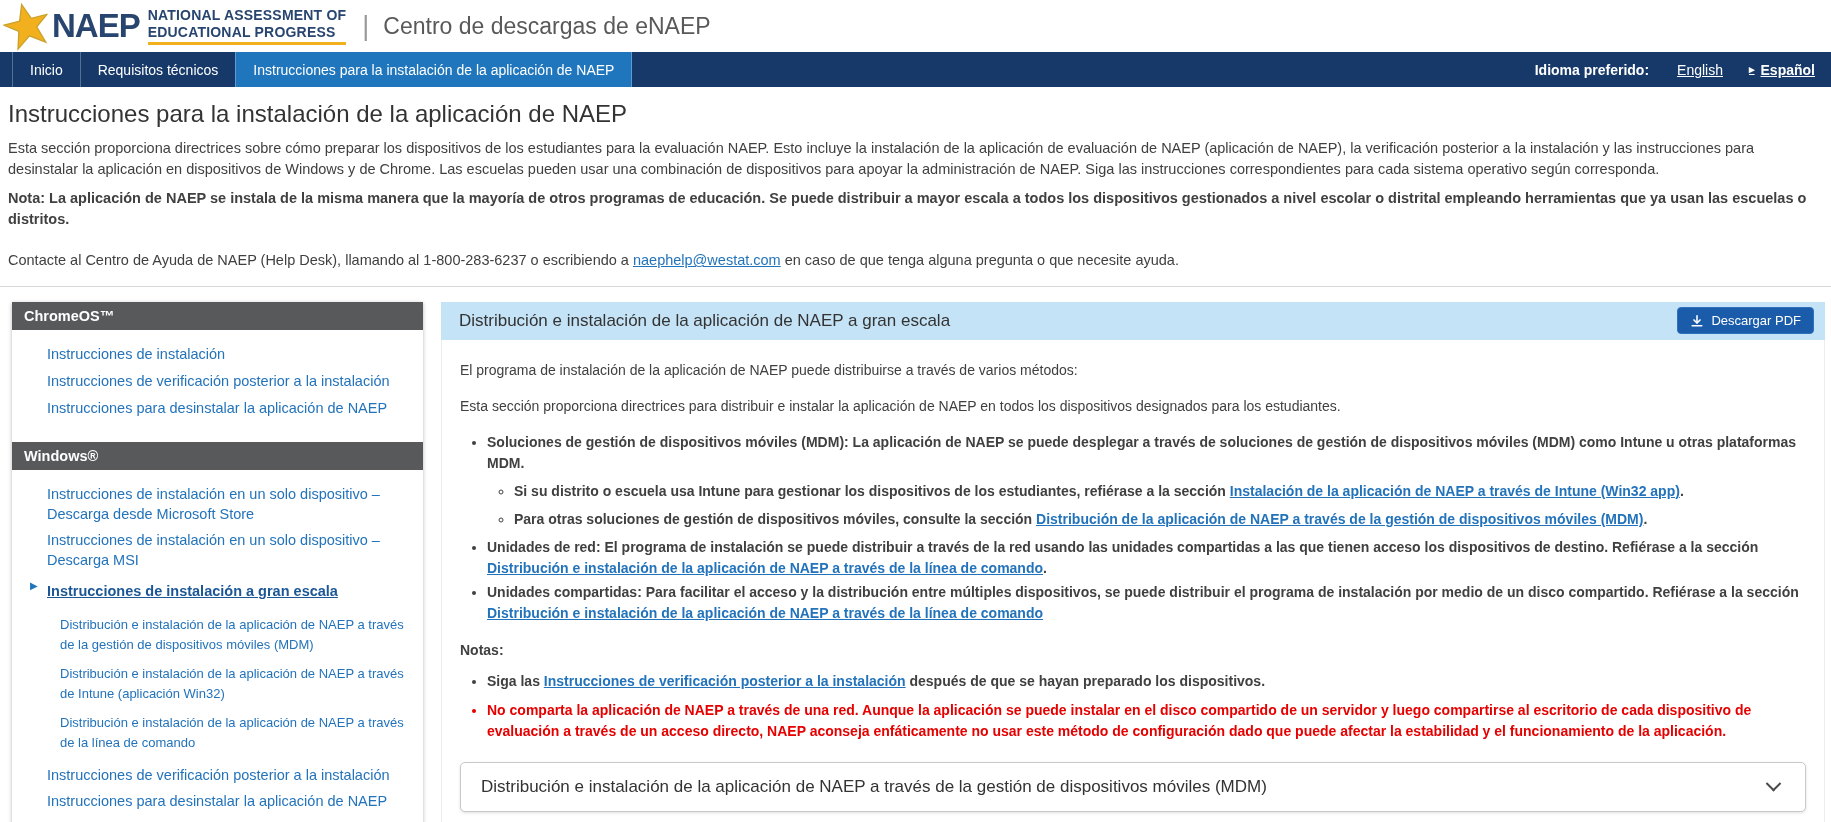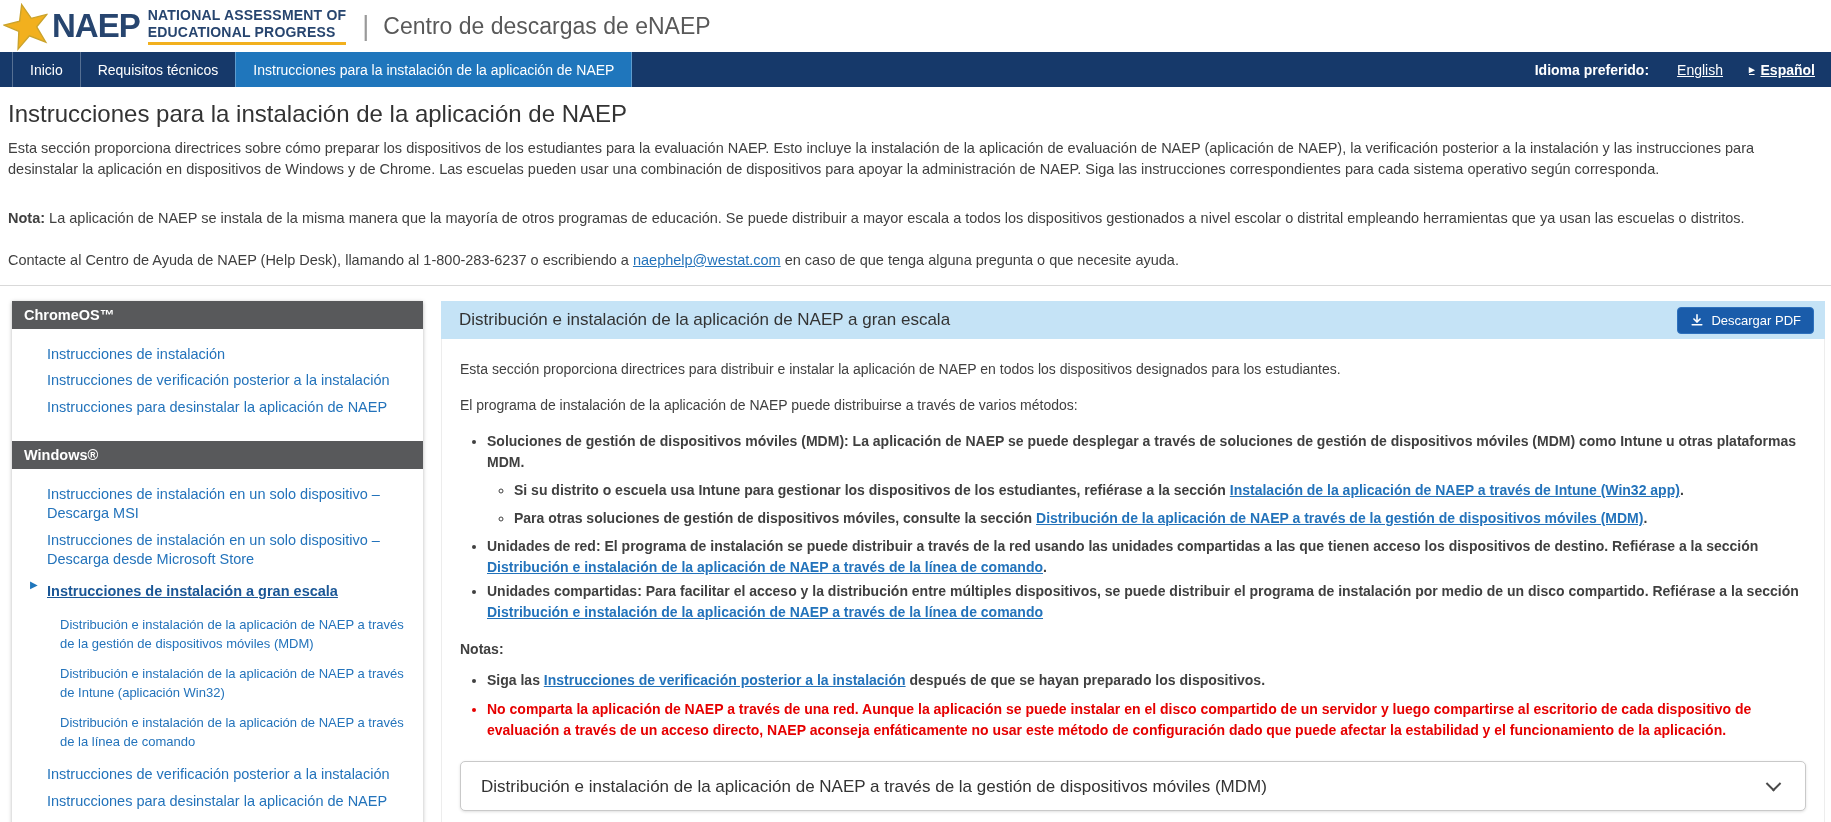--- a/index.html
+++ b/index.html
@@ -25,21 +25,21 @@
   .nav-tab.active { background:#1f76bc; }
   .lang { margin-left:auto; display:flex; align-items:center; padding-right:16px; }
   .lang-label { font-weight:bold; margin-right:28px; }
   .lang-link { color:#fff; text-decoration:underline; cursor:pointer; }
   .lang-link.selected { font-weight:bold; margin-left:26px; display:flex; align-items:center; }
   .lang-arrow { font-size:11px; margin-right:6px; text-decoration:none; display:inline-block; }
   
   h1.page-title { font-size:24px; font-weight:400; color:#333; margin:13px 0 10px 8px; }
   .intro-p { font-size:14.5px; line-height:1.42; margin:0 10px 0 8px; color:#404040; }
   .intro-p + .intro-p { margin-top:21px; }
-  .intro-p.note { margin-top:29px; }
+  .intro-p.note { margin-top:9px;font-weight:bold; }
   a.link { color:#2373bb; text-decoration:underline; cursor:pointer; }
   .divider { border-top:1px solid #d9d9d9; margin-top:15px; }
   
   .content-area { display:flex; align-items:flex-start; padding:15px 6px 0 12px; }
   
   .sidebar { width:411px; flex:none; background:#fff; box-shadow:0 1px 4px rgba(0,0,0,0.28); padding-bottom:16px; }
   .side-header { background:#58595b; color:#fff; font-weight:bold; font-size:14.5px; padding:6px 12px; }
   .side-links { padding:12px 14px 14px 35px; }
   .side-link { display:block; color:#2373bb; font-size:14.5px; padding:3.5px 0; text-decoration:none; cursor:pointer; line-height:1.35; }
   .active-item { position:relative; margin:5px 0 4px 0; }
@@ -118,22 +118,22 @@
 
       <aside class="sidebar">
         <div class="side-header">ChromeOS™</div>
         <div class="side-links">
           <a class="side-link">Instrucciones de instalación</a>
           <a class="side-link">Instrucciones de verificación posterior a la instalación</a>
           <a class="side-link">Instrucciones para desinstalar la aplicación de NAEP</a>
         </div>
         <div class="side-header second">Windows®</div>
         <div class="side-links">
+          <a class="side-link">Instrucciones de instalación en un solo dispositivo – Descarga desde Microsoft Store</a>
           <a class="side-link">Instrucciones de instalación en un solo dispositivo – Descarga MSI</a>
-          <a class="side-link">Instrucciones de instalación en un solo dispositivo – Descarga desde Microsoft Store</a>
           <div class="active-item">
             <span class="active-marker">▶</span>
             <a class="side-link active">Instrucciones de instalación a gran escala</a>
           </div>
           <div class="sub-links">
             <a class="sub-link">Distribución e instalación de la aplicación de NAEP a través de la gestión de dispositivos móviles (MDM)</a>
             <a class="sub-link">Distribución e instalación de la aplicación de NAEP a través de Intune (aplicación Win32)</a>
             <a class="sub-link">Distribución e instalación de la aplicación de NAEP a través de la línea de comando</a>
           </div>
           <a class="side-link">Instrucciones de verificación posterior a la instalación</a>
@@ -147,22 +147,22 @@
           <button class="pdf-btn">
             <svg width="14" height="14" viewBox="0 0 16 16" fill="none" stroke="#ffffff" stroke-width="1.8" stroke-linecap="round" stroke-linejoin="round">
               <path d="M8 2v8"></path>
                 <path d="M4.5 6.8 8 10.3 11.5 6.8"></path>
                 <path d="M2.5 13.5h11"></path>
             </svg>
             <span>Descargar PDF</span>
           </button>
         </div>
         <div class="panel-body">
+          <p>El programa de instalación de la aplicación de NAEP puede distribuirse a través de varios métodos:</p>
           <p>Esta sección proporciona directrices para distribuir e instalar la aplicación de NAEP en todos los dispositivos designados para los estudiantes.</p>
-          <p>El programa de instalación de la aplicación de NAEP puede distribuirse a través de varios métodos:</p>
 
           <ul class="methods">
             <li>
               <strong>Soluciones de gestión de dispositivos móviles (MDM):</strong><span> La aplicación de NAEP se puede desplegar a través de soluciones de gestión de dispositivos móviles (MDM) como Intune u otras plataformas MDM.</span>
               <ul class="sub">
                 <li><span>Si su distrito o escuela usa Intune para gestionar los dispositivos de los estudiantes, refiérase a la sección </span><a class="link">Instalación de la aplicación de NAEP a través de Intune (Win32 app)</a><span>.</span></li>
                 <li><span>Para otras soluciones de gestión de dispositivos móviles, consulte la sección </span><a class="link">Distribución de la aplicación de NAEP a través de la gestión de dispositivos móviles (MDM)</a><span>.</span></li>
               </ul>
             </li>
             <li><strong>Unidades de red:</strong><span> El programa de instalación se puede distribuir a través de la red usando las unidades compartidas a las que tienen acceso los dispositivos de destino. Refiérase a la sección </span><a class="link">Distribución e instalación de la aplicación de NAEP a través de la línea de comando</a><span>.</span></li>

